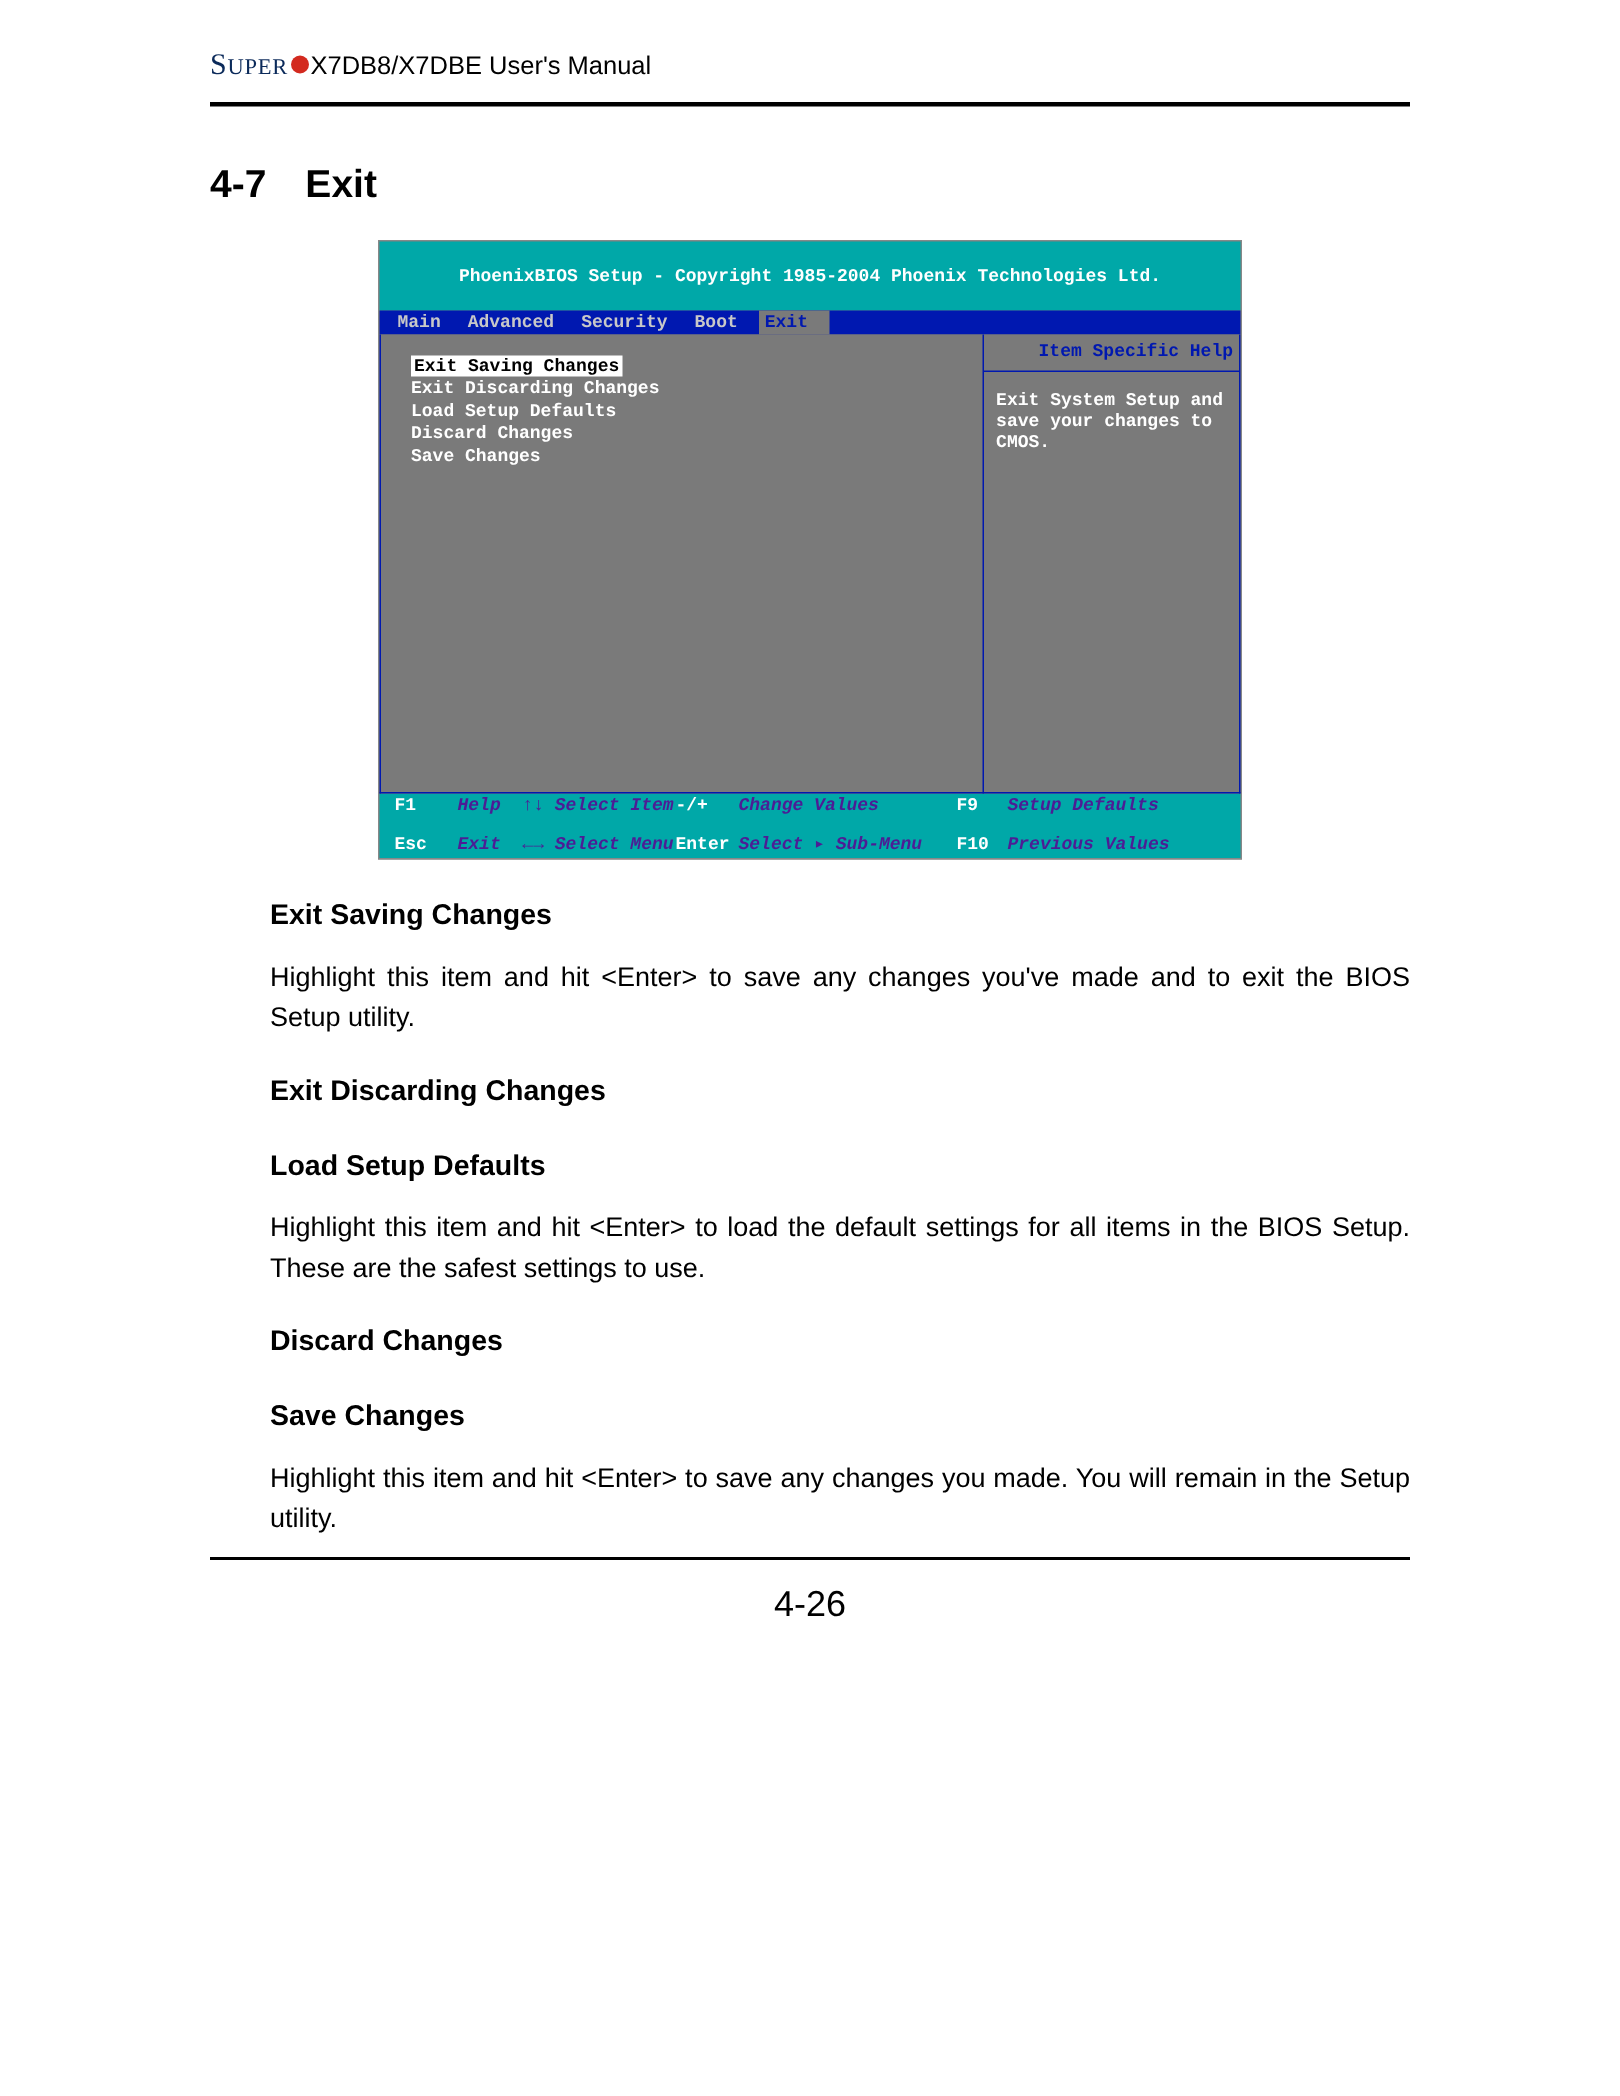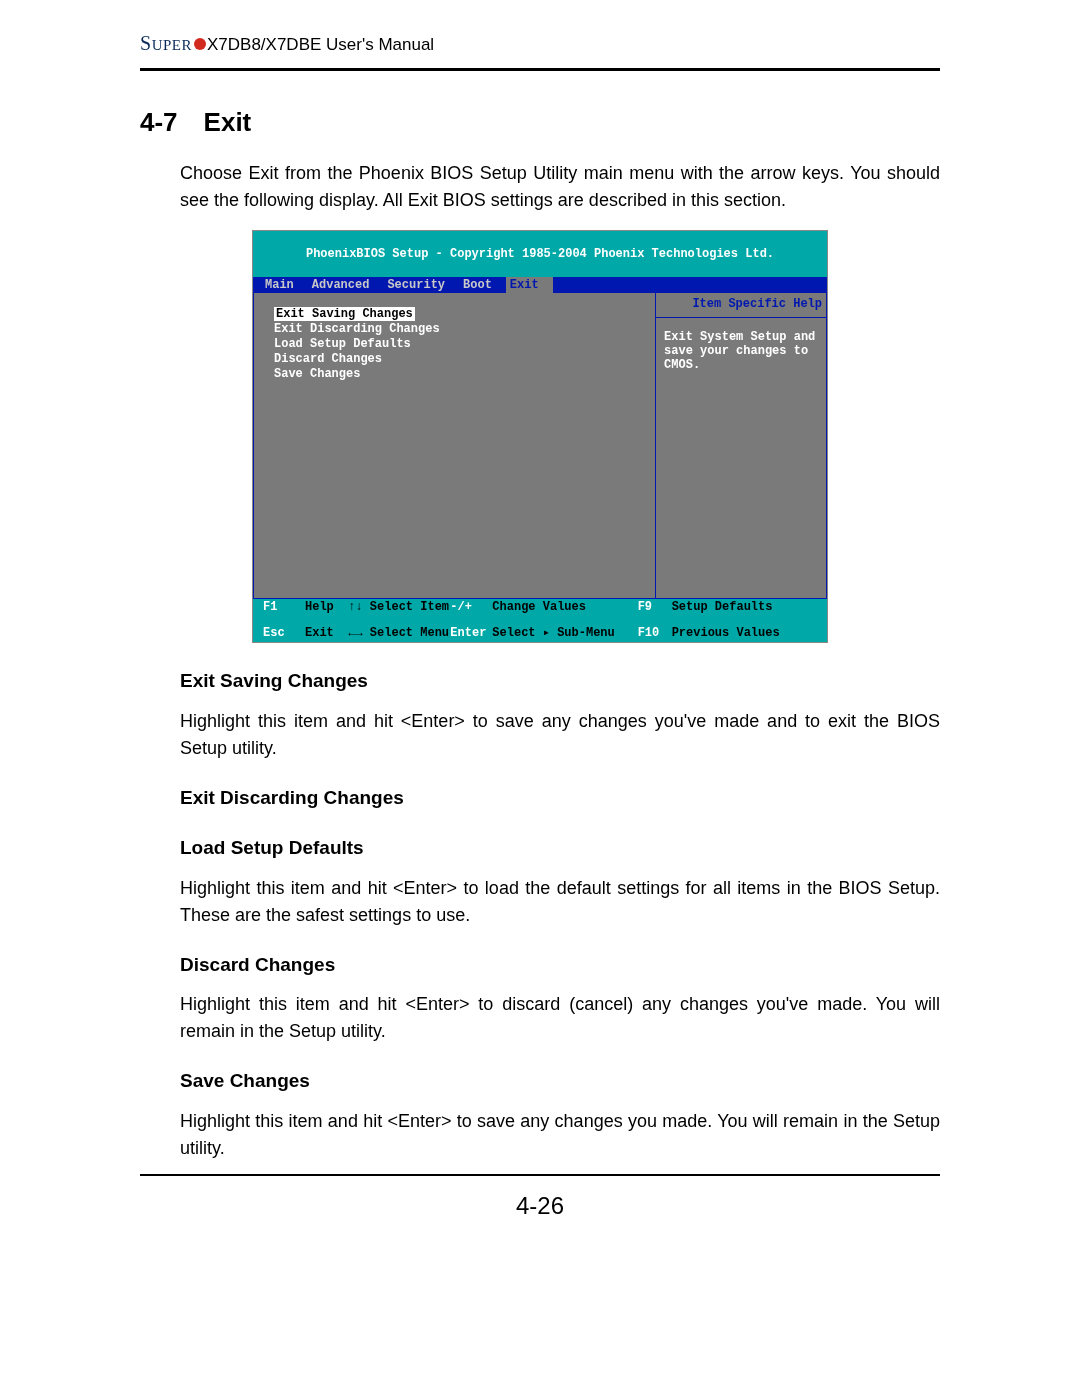--- a/index.html
+++ b/index.html
@@ -156,41 +156,40 @@
     background: #00a8a8;
     color: #fff;
     font-weight: bold;
     padding: 1px 10px 2px 10px;
     display: grid;
     grid-template-columns: 42px 1fr 42px 1fr 34px 1fr;
     row-gap: 12px;
     white-space: pre;
   }
   .bios-footer .k { color: #ffffff; }
-  .bios-footer .d { color: #000000; }
+  .bios-footer .d { color: #4c1d95; font-style: italic; }
 </style>
 </head>
 <body>
 
 <div class="page">
 
   <div class="running-head">
     <span class="sm-caps">
       <span class="big">S</span><span class="sm">UPER</span>
     </span>
     <span class="dot"></span>
     <span class="model">X7DB8/X7DBE User's Manual</span>
   </div>
   <hr class="thick-rule">
 
   <h1 class="section">
     <span class="num">4-7</span><span>Exit</span>
   </h1>
 
-  <p class="intro">Choose Exit from the Phoenix BIOS Setup Utility main menu with the arrow keys. You should see the following display.  All Exit BIOS settings are described in this section.</p>
 
   <div class="bios">
     <div class="bios-top">PhoenixBIOS Setup - Copyright 1985-2004 Phoenix Technologies Ltd.</div>
     <div class="bios-tabs">
       <span>Main</span>
       <span>Advanced</span>
       <span>Security</span>
       <span>Boot</span>
       <span class="active">Exit</span>
     </div>
@@ -226,20 +225,19 @@
 
   <h2 class="item">Exit Saving Changes</h2>
   <p class="itembody">Highlight this item and hit &lt;Enter&gt; to save any changes you've made and to exit the BIOS Setup utility.</p>
 
   <h2 class="item">Exit Discarding Changes</h2>
 
   <h2 class="item">Load Setup Defaults</h2>
   <p class="itembody">Highlight this item and hit &lt;Enter&gt; to load the default settings for all items in the BIOS Setup.  These are the safest settings to use.</p>
 
   <h2 class="item">Discard Changes</h2>
-  <p class="itembody">Highlight this item and hit &lt;Enter&gt; to discard (cancel) any changes you've  made. You will remain in the Setup utility.</p>
 
   <h2 class="item">Save Changes</h2>
   <p class="itembody">Highlight this item and hit &lt;Enter&gt; to save any changes you made.  You will remain in the Setup utility.</p>
 
   <hr class="thin-rule">
   <div class="footer-pn">4-26</div>
 </div>
 
 </body></html>

